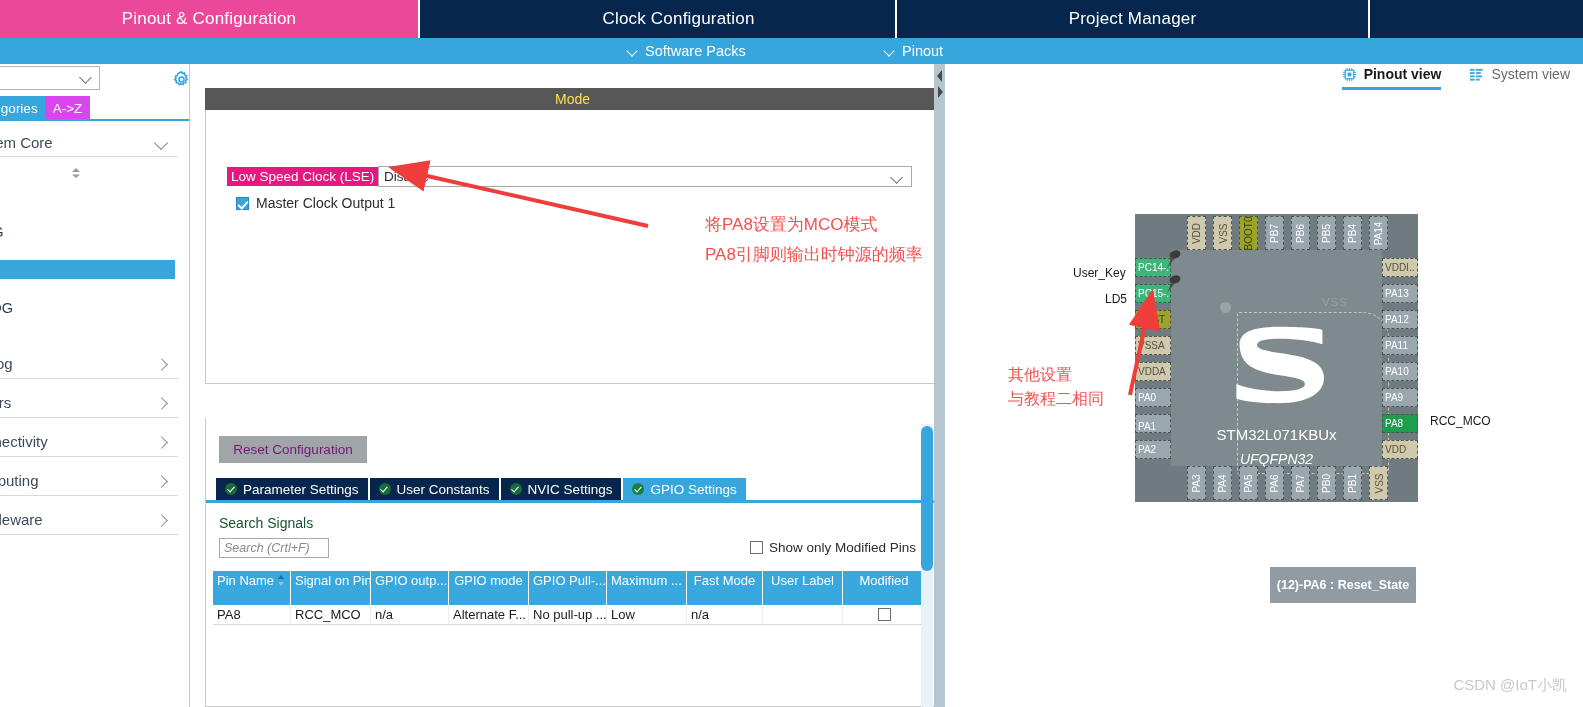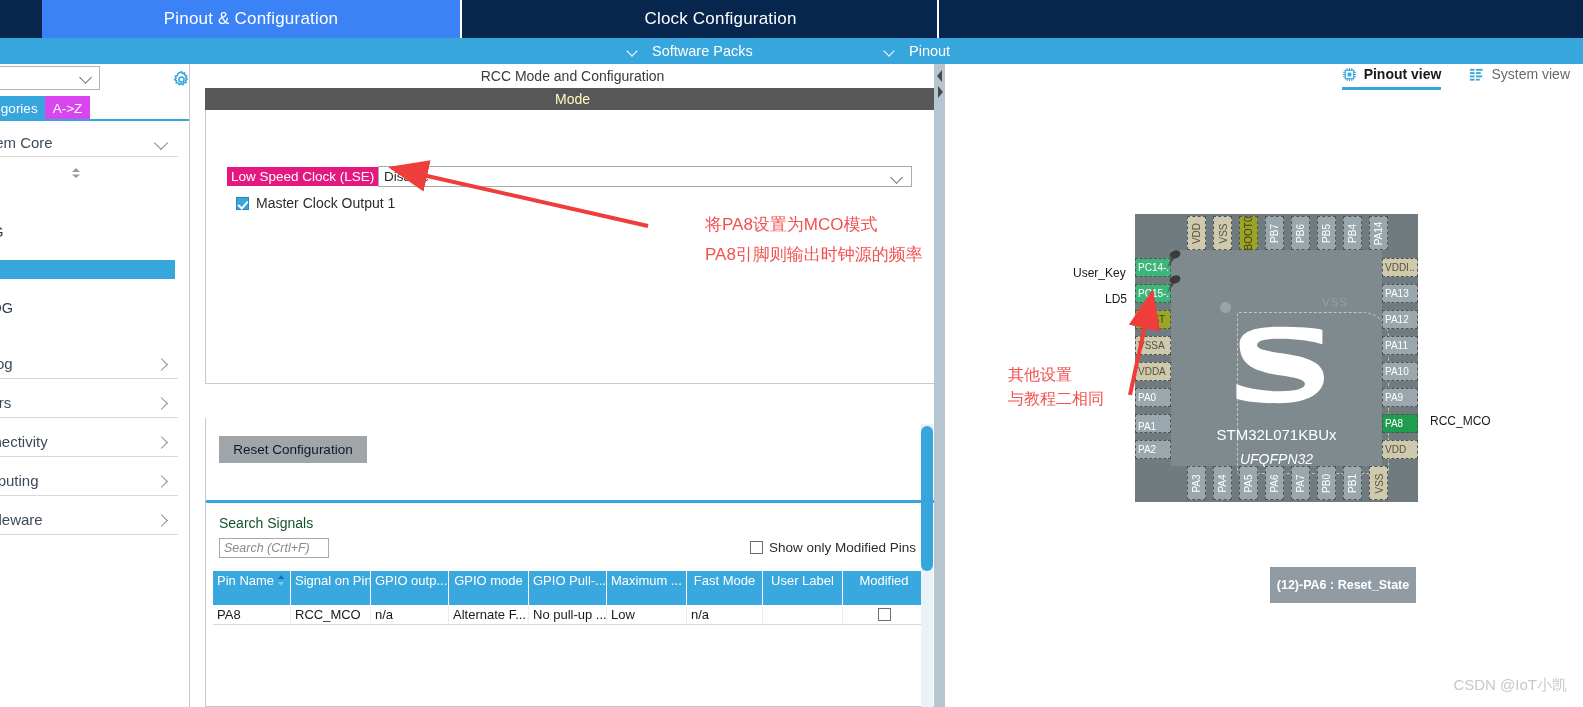--- a/index.html
+++ b/index.html
@@ -7,28 +7,28 @@
     width: 1583px; height: 707px;
     font-family: "Liberation Sans", "DejaVu Sans", sans-serif;
     background: #ffffff; overflow: hidden;
   }
   #app { position: relative; width: 1583px; height: 707px; }
 
   
   .topbar { position:absolute; left:0; top:0; width:1583px; height:38px; background:#06264d; display:flex; }
   .toptab { height:38px; display:flex; align-items:center; justify-content:center;
             color:#ffffff; font-size:17px; letter-spacing:.2px; border-right:2px solid #ffffff; }
-  .toptab.active { background:#3b82f6;margin-left:42px; }
+  .toptab.active { background:#ec4899; }
   .toptab.t1 { width:420px; }
   .toptab.t2 { width:477px;padding-left:42px; }
   .toptab.t3 { width:473px; }
   .toptab.t4 { width:211px; border-right:none; }
 
   .subbar { position:absolute; left:0; top:38px; width:1583px; height:26px; background:#36a6dd; }
-  .subitem { position:absolute; top:0; height:26px; display:flex; align-items:center; gap:14px;
+  .subitem { position:absolute; top:0; height:26px; display:flex; align-items:center; gap:7px;
              color:#ffffff; font-size:14.5px; }
   .chev-d { display:inline-block; width:10px; height:10px; position:relative; }
   .chev-d::before { content:""; position:absolute; left:0; top:1px; width:7px; height:7px;
                     border-right:1.6px solid #fff; border-bottom:1.6px solid #fff;
                     transform: rotate(45deg); }
 
   
   .sidebar { position:absolute; left:0; top:64px; width:190px; height:643px; background:#ffffff;
              border-right:1px solid #c9c9c9; overflow:hidden; }
   .sb-select { position:absolute; left:-96px; top:2px; width:196px; height:24px;
@@ -57,21 +57,21 @@
   .sb-spin { position:absolute; left:68px; width:16px; height:14px; }
   .sb-item { position:absolute; left:0; width:175px; height:19px; display:flex; align-items:center; }
   .sb-item .t { position:absolute; left:-36px; font-size:14.5px; }
   .sb-item.sel { background:#36a6dd; }
 
   
   .center { position:absolute; left:205px; top:64px; width:735px; height:643px; background:#ffffff; }
   .panel-title { position:absolute; left:0; top:0; width:735px; height:24px; line-height:24px;
                  text-align:center; font-size:14px; color:#3a3a3a; }
   .sec-head { position:absolute; left:0; width:735px; height:22px; line-height:22px; text-align:center;
-              background:#575757; color:#fef9c3; font-size:14px; }
+              background:#575757; color:#fde047; font-size:14px; }
   .mode-box { position:absolute; left:0; top:88px; width:735px; height:232px;
               border:1px solid #c9c9c9; border-top:none; background:#fff; }
   .lse-tag { position:absolute; left:21px; top:57px; height:19px; background:#e5187f; color:#ffffff;
              font-size:13.5px; line-height:19px; padding:0 4px; }
   .lse-sel { position:absolute; left:172px; top:56px; width:534px; height:21px;
              border:1px solid #a9a9a9; background:#ffffff; font-size:13.5px; color:#2d2d2d;
              line-height:20px; padding-left:5px; }
   .lse-sel .cv2 { position:absolute; right:8px; top:6px; width:11px; height:11px; }
   .cv2::before { content:""; position:absolute; left:0; top:0; width:8px; height:8px;
                  border-right:1.6px solid #6a6a6a; border-bottom:1.6px solid #6a6a6a; transform:rotate(45deg); }
@@ -79,21 +79,21 @@
   .cbx { width:13px; height:13px; background:#36a6dd; border:1px solid #2b86b5; position:relative; }
   .cbx::after { content:""; position:absolute; left:3px; top:1px; width:4px; height:8px;
                 border-right:2px solid #fff; border-bottom:2px solid #fff; transform:rotate(42deg); }
   .cbx.empty { background:#ffffff; border:1px solid #6d6d6d; }
   .cbx.empty::after { display:none; }
   .mco-lbl { font-size:14px; color:#2d2d2d; }
 
   .cfg-box { position:absolute; left:0; top:354px; width:735px; height:289px;
              border:1px solid #c9c9c9; border-top:none; background:#ffffff; }
   .reset-btn { position:absolute; left:13px; top:18px; width:148px; height:27px;
-               background:#a0a5aa; color:#0f172a; font-size:13.5px; display:flex;
+               background:#a0a5aa; color:#701a75; font-size:13.5px; display:flex;
                align-items:center; justify-content:center; border:none; }
   .tabs-row { position:absolute; left:10px; top:60px; height:22px; display:flex; }
   .ctab { height:22px; display:flex; align-items:center; gap:6px; padding:0 9px;
           font-size:13.5px; color:#ffffff; background:#06264d; margin-right:2px; }
   .ctab.active { background:#36a6dd; }
   .tick { width:12px; height:12px; border-radius:50%; background:#1b6b3a; position:relative;
           display:inline-block; }
   .ctab.active .tick { background:#17803f; }
   .tick::after { content:""; position:absolute; left:3.5px; top:2px; width:3px; height:6px;
                  border-right:1.6px solid #fff; border-bottom:1.6px solid #fff; transform:rotate(42deg); }
@@ -175,20 +175,23 @@
 
 <div id="app">
 
   <div class="topbar">
     <div class="toptab t1 active">
       <span>Pinout &amp; Configuration</span>
     </div>
     <div class="toptab t2">
       <span>Clock Configuration</span>
     </div>
+    <div class="toptab t3">
+      <span>Project Manager</span>
+    </div>
     <div class="toptab t4">
       <span></span>
     </div>
   </div>
 
   <div class="subbar">
     <div class="subitem" style="left:628px;">
       <span class="chev-d"></span>
       <span>Software Packs</span>
     </div>
@@ -283,40 +286,57 @@
 
     <div class="sb-group" style="top:442px;">
       <span class="lbl">Middleware</span>
       <span class="arw right"></span>
     </div>
     <div class="sb-rule" style="top:470px;"></div>
   </div>
 
   <div class="center">
 
-    <div class="panel-title">RCC Mode and Configuration</div>
 
     <div class="sec-head" style="top:24px;">Mode</div>
 
     <div class="mode-box" style="top:46px; height:274px;">
       <div class="lse-tag">Low Speed Clock (LSE)</div>
       <div class="lse-sel">
         <span>Disable</span>
         <span class="cv2"></span>
       </div>
       <div class="mco-row">
         <span class="cbx"></span>
         <span class="mco-lbl">Master Clock Output 1</span>
       </div>
     </div>
 
 
     <div class="cfg-box">
       <div class="reset-btn">Reset Configuration</div>
 
+      <div class="tabs-row">
+        <div class="ctab">
+          <span class="tick"></span>
+          <span>Parameter Settings</span>
+        </div>
+        <div class="ctab">
+          <span class="tick"></span>
+          <span>User Constants</span>
+        </div>
+        <div class="ctab">
+          <span class="tick"></span>
+          <span>NVIC Settings</span>
+        </div>
+        <div class="ctab active">
+          <span class="tick"></span>
+          <span>GPIO Settings</span>
+        </div>
+      </div>
       <div class="tabs-underline"></div>
 
       <div class="gpio-pane">
         <div class="search-lbl">Search Signals</div>
         <div class="search-inp">Search (Crtl+F)</div>
 
         <div class="somp">
           <span class="cbx empty"></span>
           <span>Show only Modified Pins</span>
         </div>

